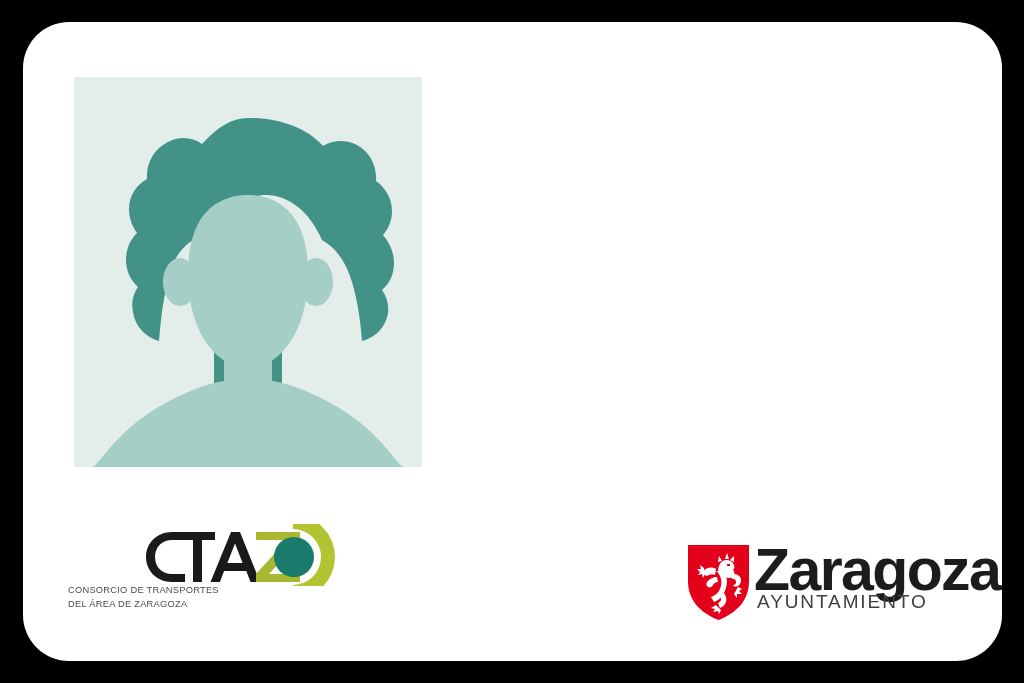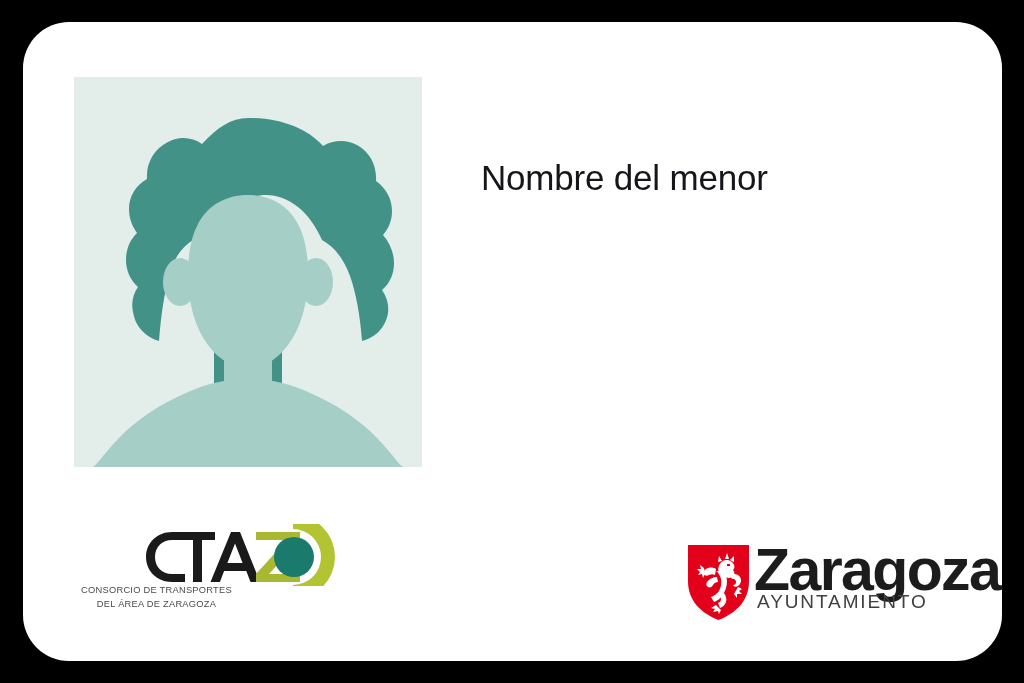--- a/index.html
+++ b/index.html
@@ -67,21 +67,21 @@
     top: 14px;
     width: 200px;
     height: 62px;
   }
   #ctaz-mark svg { display: block; width: 100%; height: 100%; }
   #ctaz-tagline {
     position: absolute;
     left: 0;
     top: 74px;
     width: 177px;
-    text-align: center;
+    text-align: left;
     color: #4a4a4a;
     font-size: 9.3px;
     line-height: 13.5px;
     letter-spacing: 0.25px;
     white-space: nowrap;
   }
 
   
   #zaragoza-logo {
     position: absolute;
@@ -182,21 +182,20 @@
         C262 327 286 343 303 361
         C317 375 326 390 330 390
         L18 390
         C22 390 31 375 45 361
         C62 343 86 327 114 315
         C132 307 152 302 174 302 Z"></path>
     </svg>
   </div>
 
   <div id="name-block">
-    <div class="name-line" id="child-first-name">Nombre del menor</div>
   </div>
 
   <div id="ctaz-logo">
     <div id="ctaz-mark">
       <svg viewBox="0 0 200 62">
 
         <path fill="#1a1a1a" d="
           M31 8 C16 8 5 19 5 33 C5 47 16 58 31 58 L44 58 L44 50 L31 50
           C21 50 14 43 14 33 C14 23 21 16 31 16 L44 16 L44 8 Z"></path>
 

